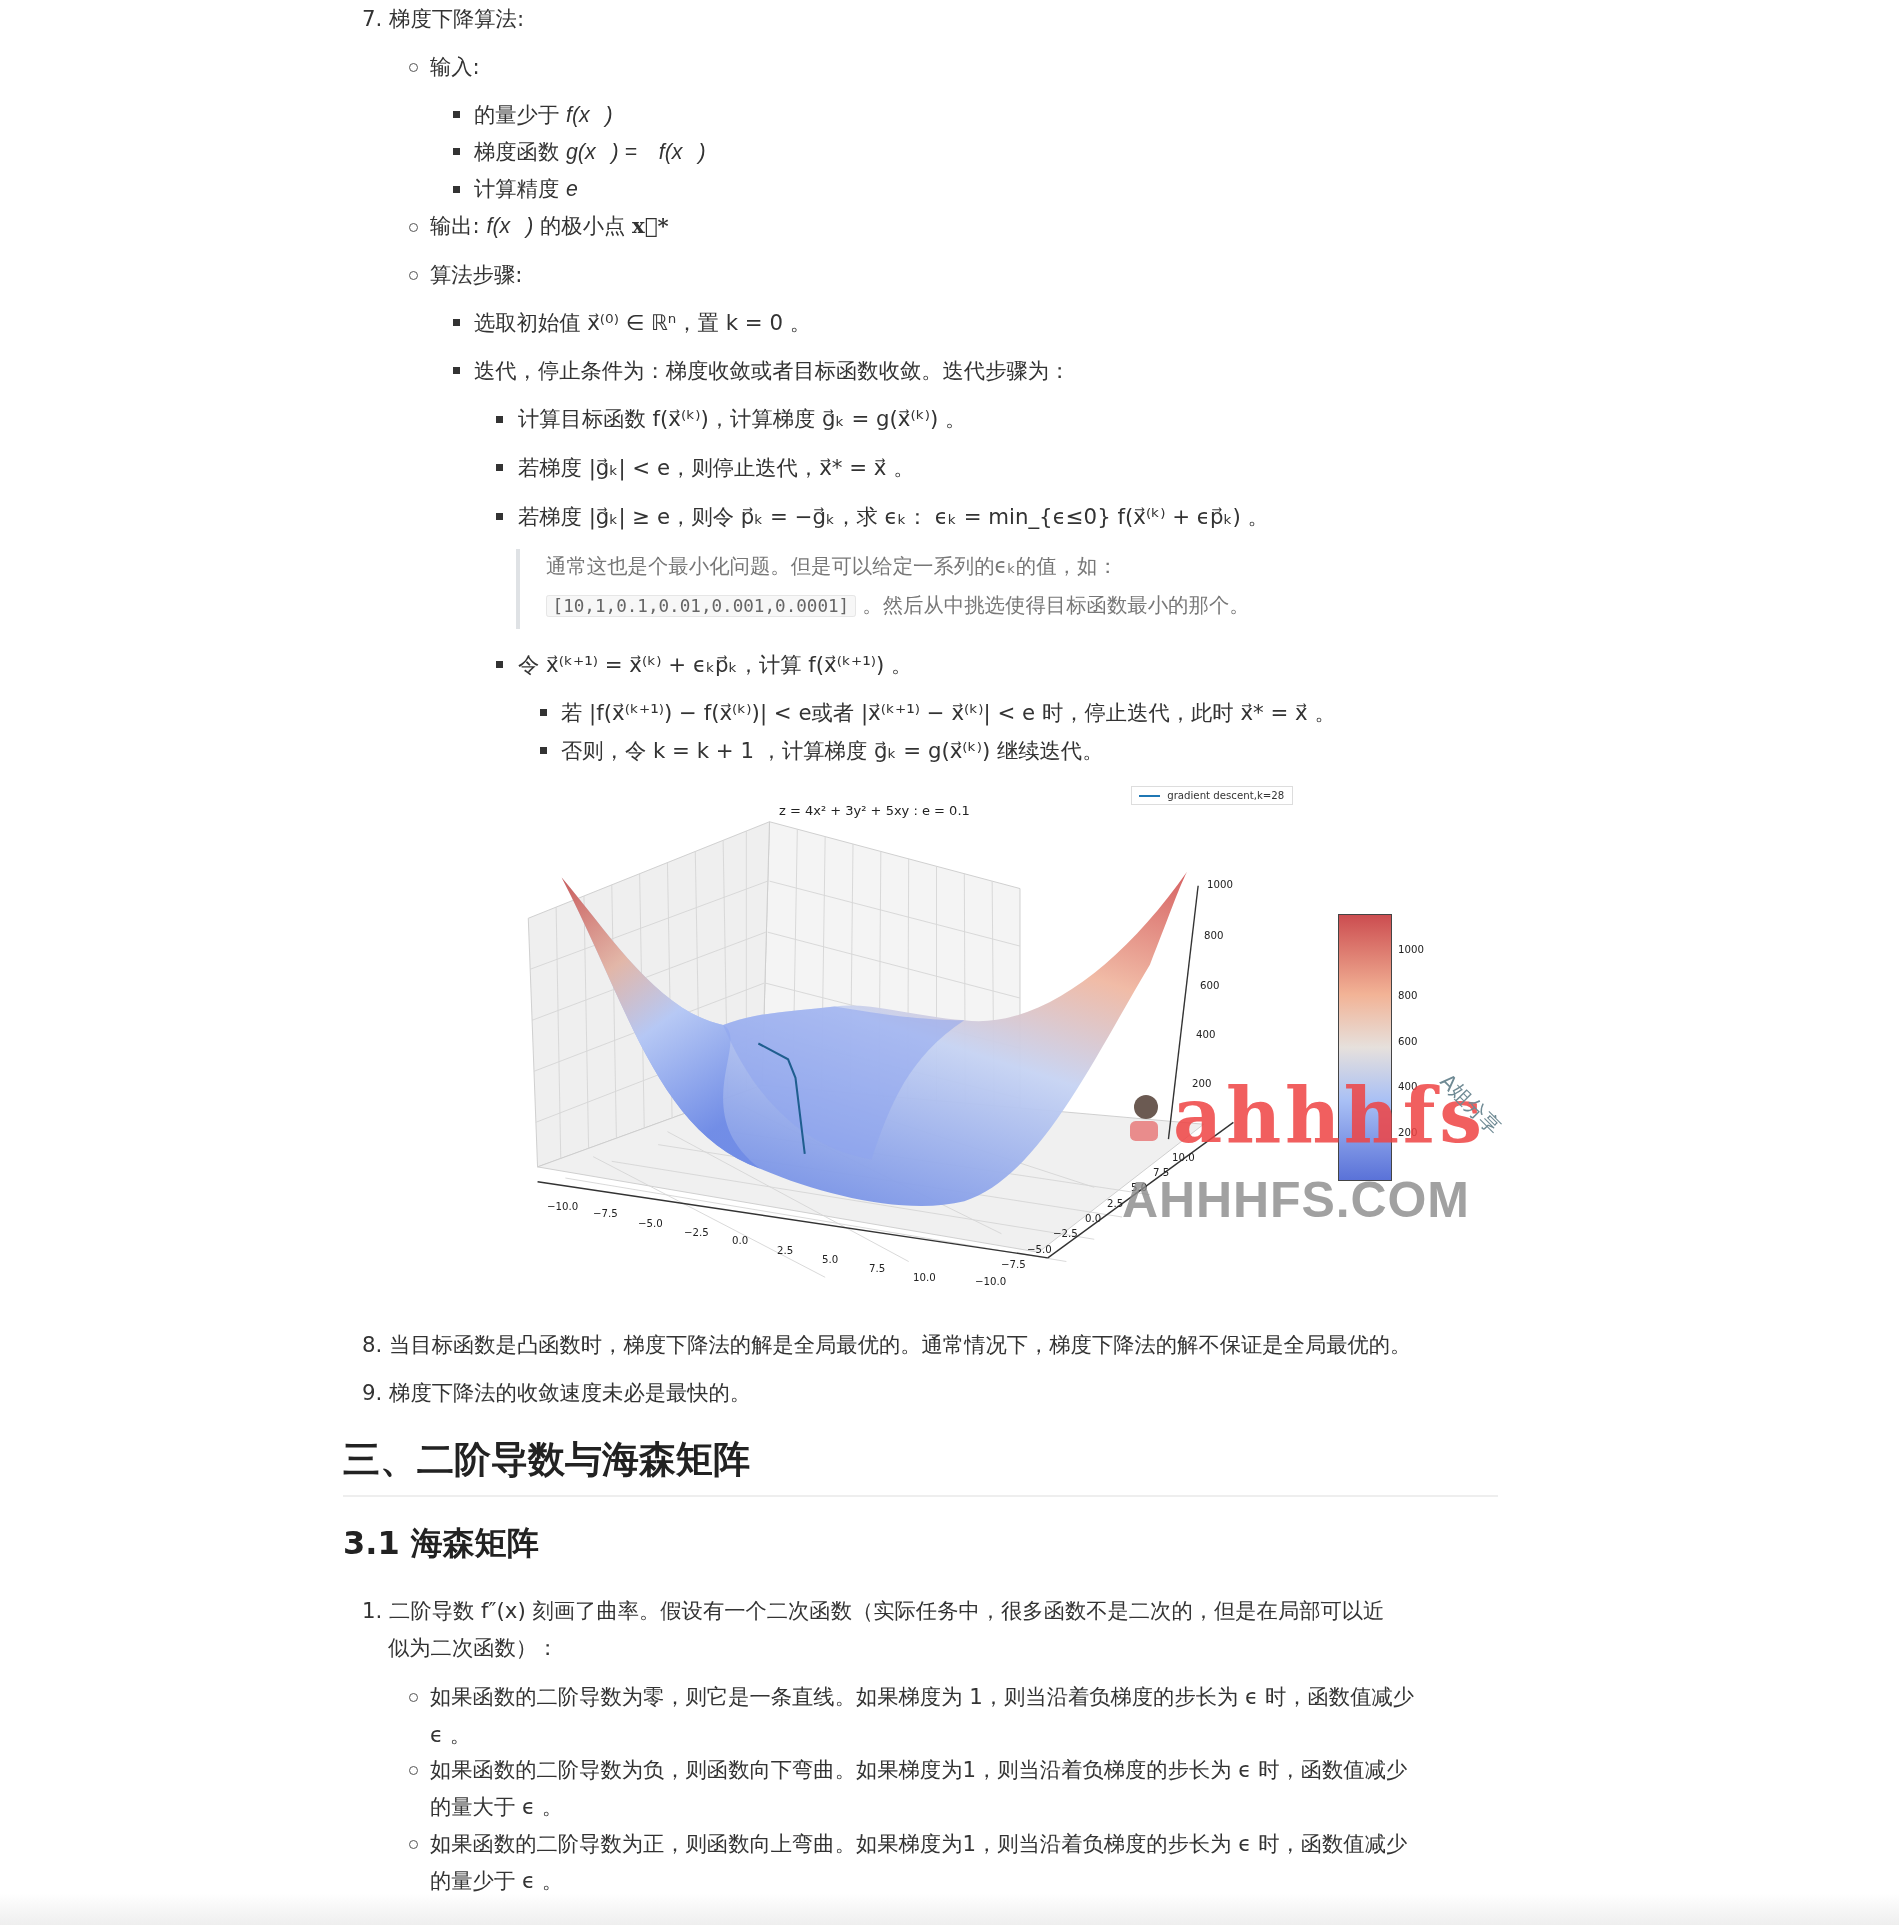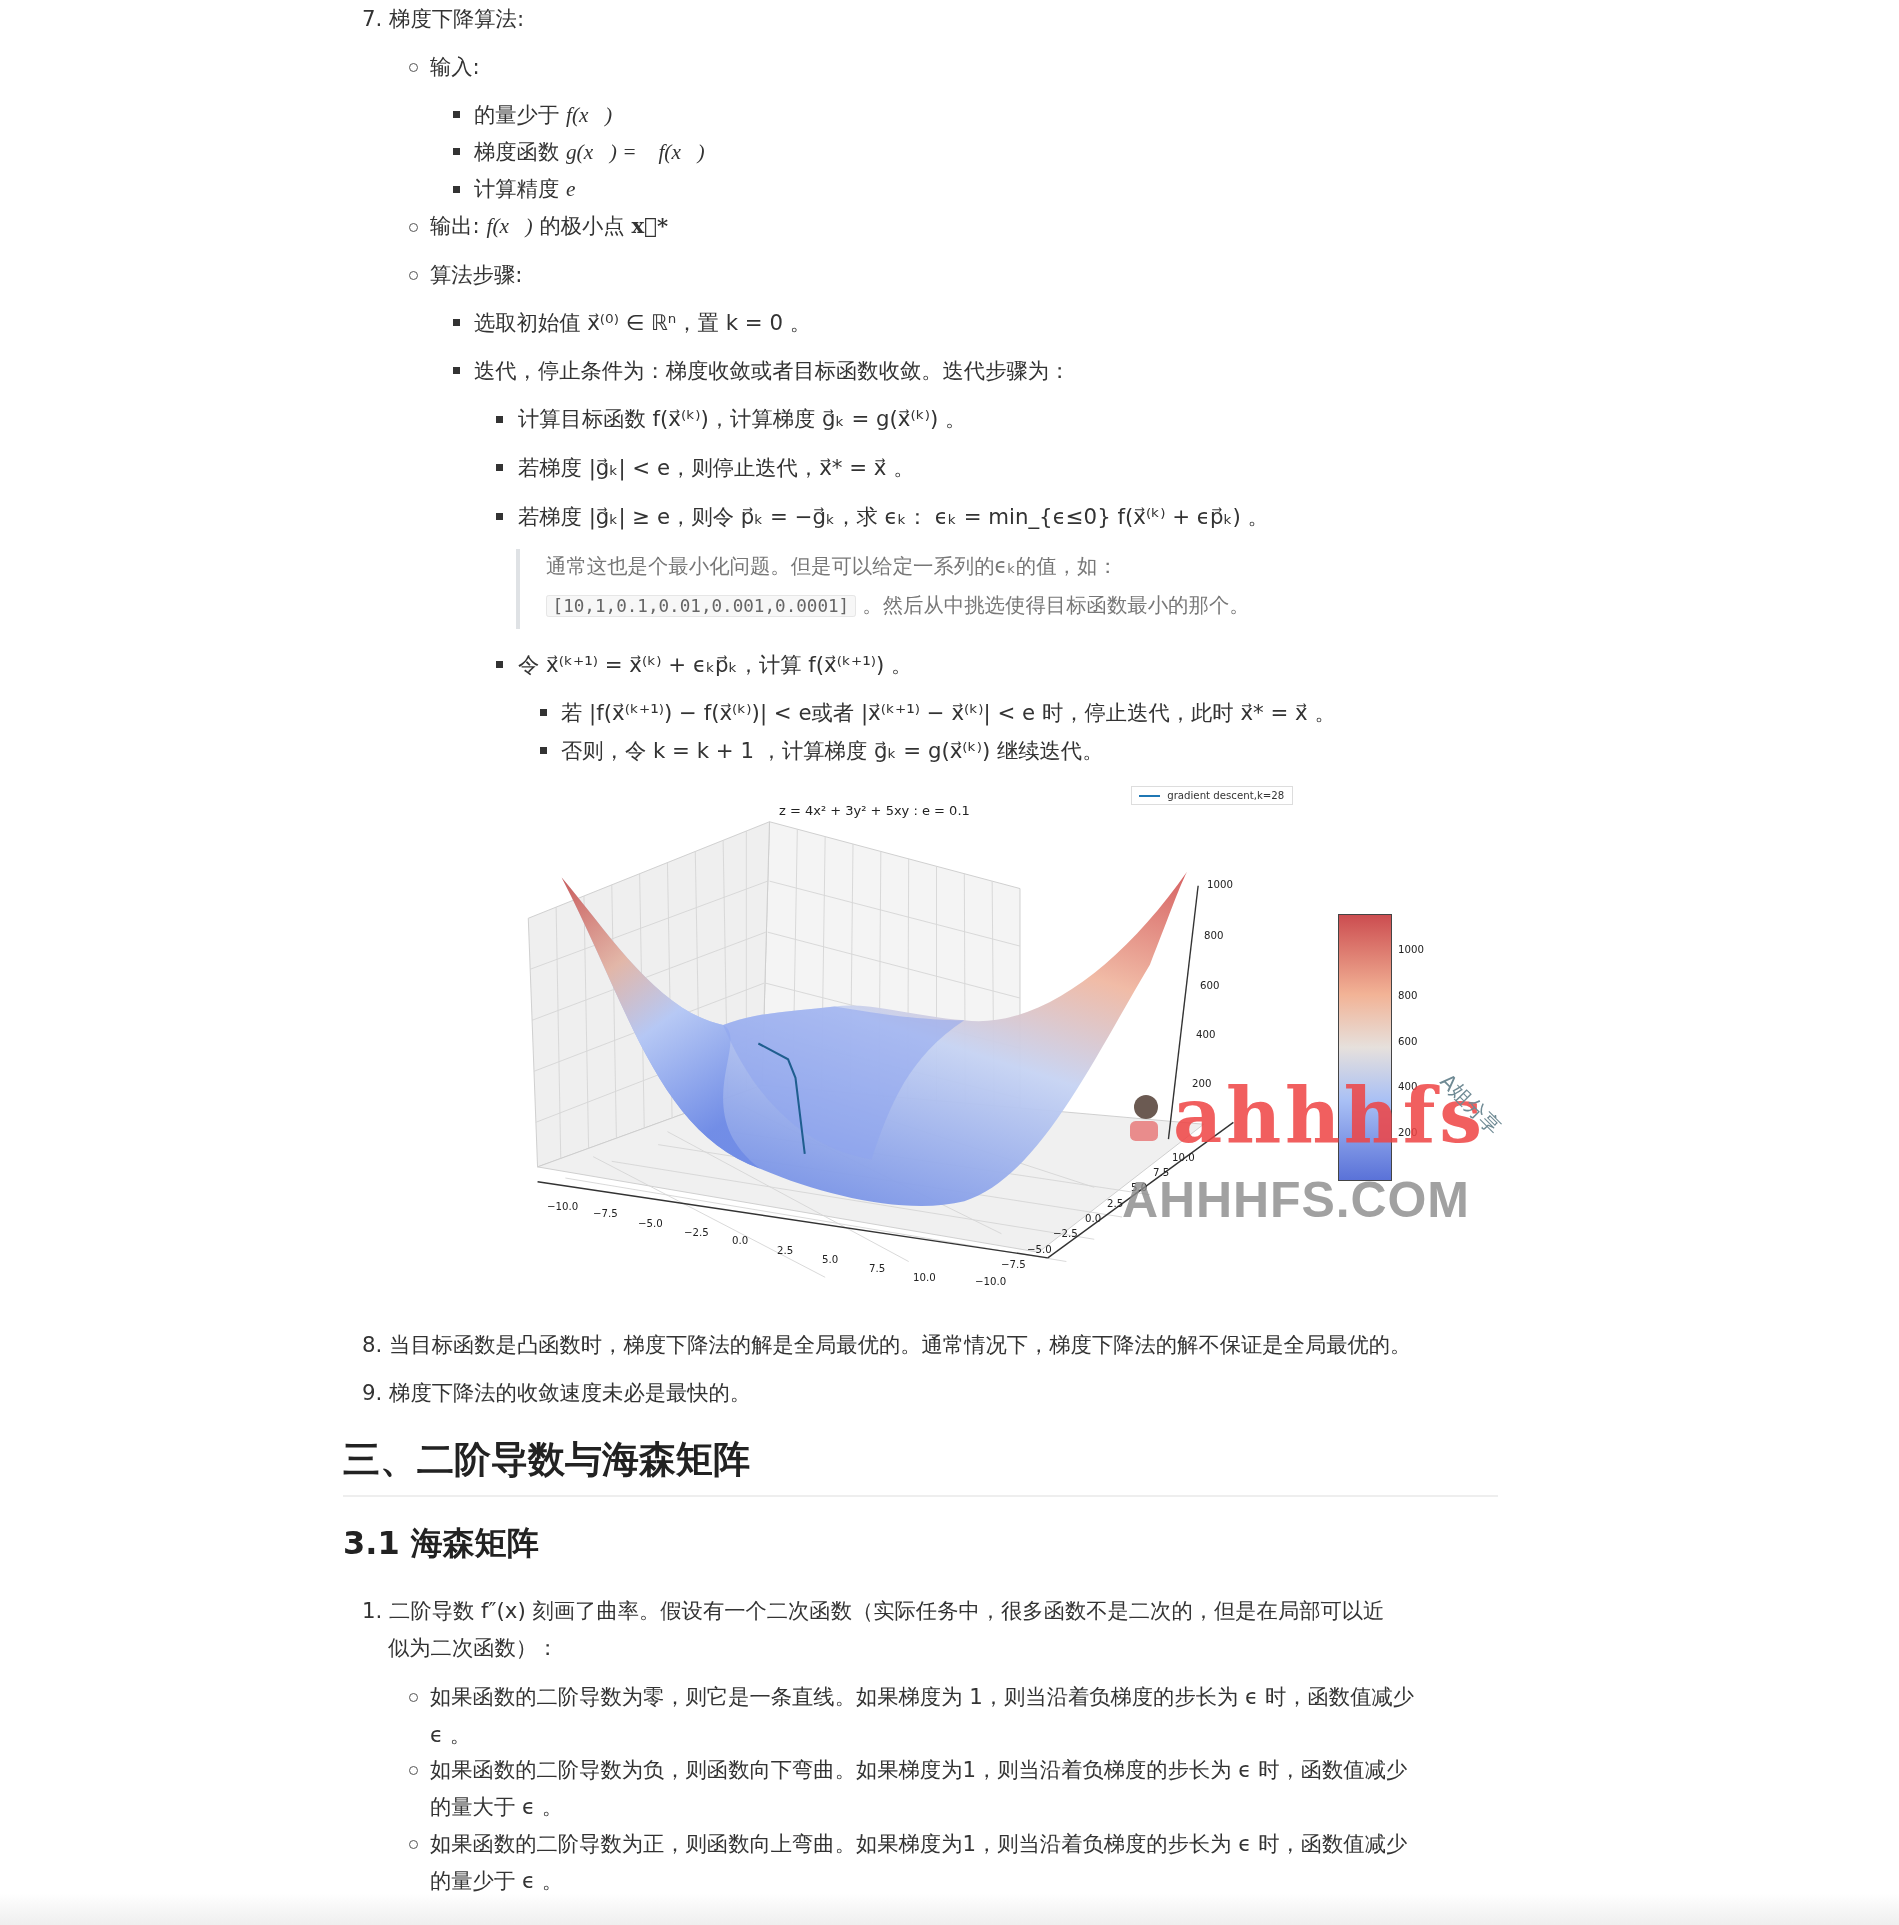--- a/index.html
+++ b/index.html
@@ -1,20 +1,20 @@
 <!DOCTYPE html>
 <html style="font-size:15px"><head>
 <meta charset="utf-8">
 <style>
   html, body { margin:0; padding:0; background:#ffffff; }
   body { width:1900px; height:1926px; position:relative; overflow:hidden;
          font-family:"DejaVu Sans","Liberation Sans",sans-serif; color:#333333; }
   .page { position:absolute; left:0; top:0; width:1644px; height:1926px;padding-left:48px; }
   .line { position:absolute; font-size:21.3px; line-height:30px; white-space:nowrap; color:#333; }
-  .m { font-family:Liberation Serif, serif; font-style:italic; }
+  .m { font-family:Liberation Sans, sans-serif; font-style:italic; }
   .mb { font-family:"DejaVu Serif","Liberation Serif",serif; font-weight:bold; }
   .circle { position:absolute; width:7.4px; height:7.4px; border:1.4px solid #555; border-radius:50%; }
   .square { position:absolute; width:7.4px; height:7.4px; background:#333; }
   .quote { position:absolute; left:516px; top:549px; width:835px; height:80px; border-left:4.6px solid #dfe2e5; }
   .quote .line { color:#777; }
   .code { font-family:"DejaVu Sans Mono","Liberation Mono",monospace; font-size:17.6px; color:#666;
           background:#f7f7f7; border:0.9px solid #e6e6e6; border-radius:2.8px; padding:0 5.6px; }
   h2.sec { position:absolute; left:343px; top:1434px; margin:0; font-size:37px; font-weight:bold; color:#222; line-height:52px; }
   .hr { position:absolute; left:343px; top:1495px; width:1155px; height:1.9px; background:#eeeeee; }
   h3.sub { position:absolute; left:343px; top:1521px; margin:0; font-size:32px; font-weight:bold; color:#222; line-height:45px; }

